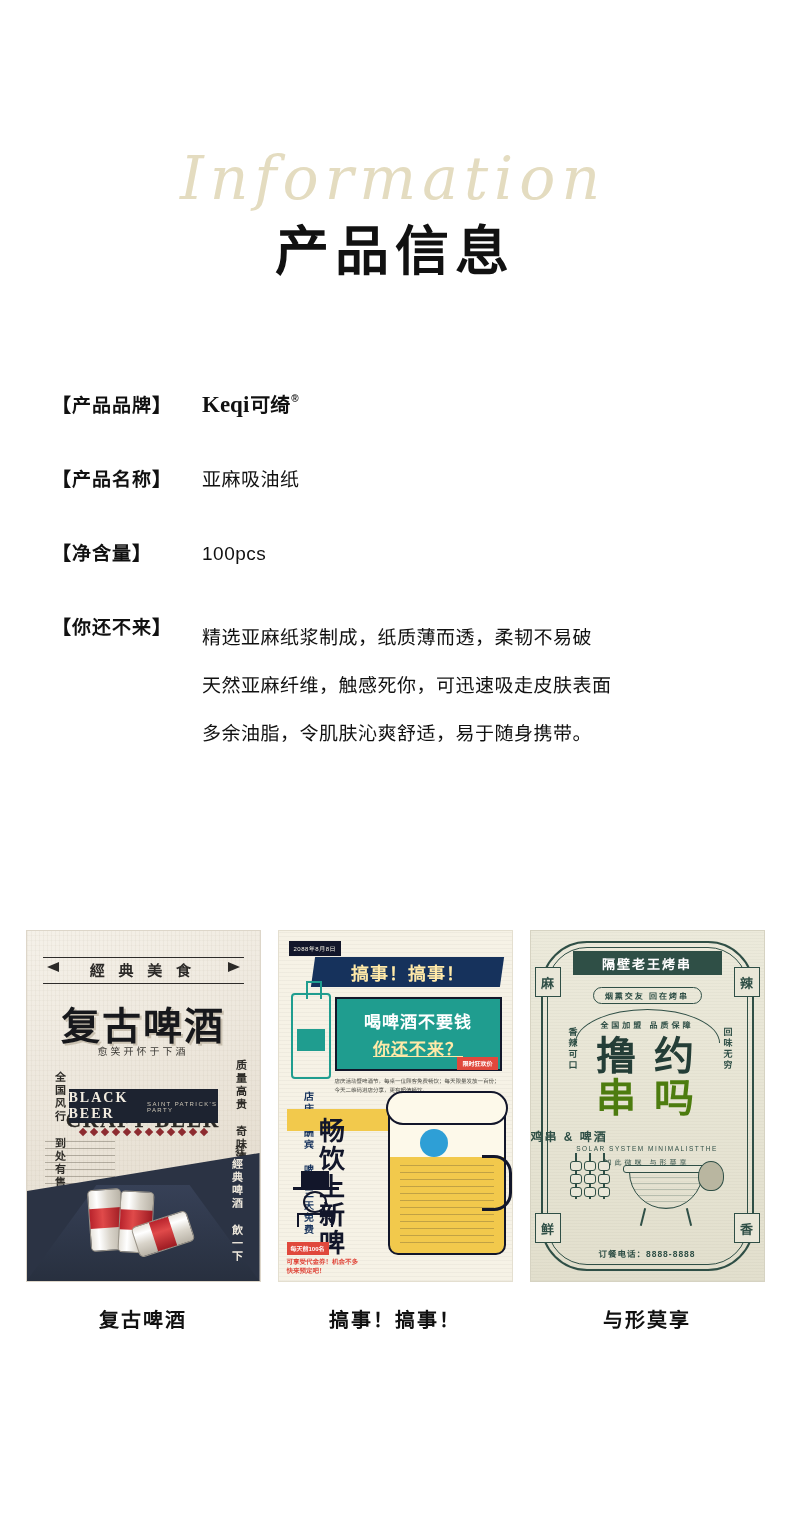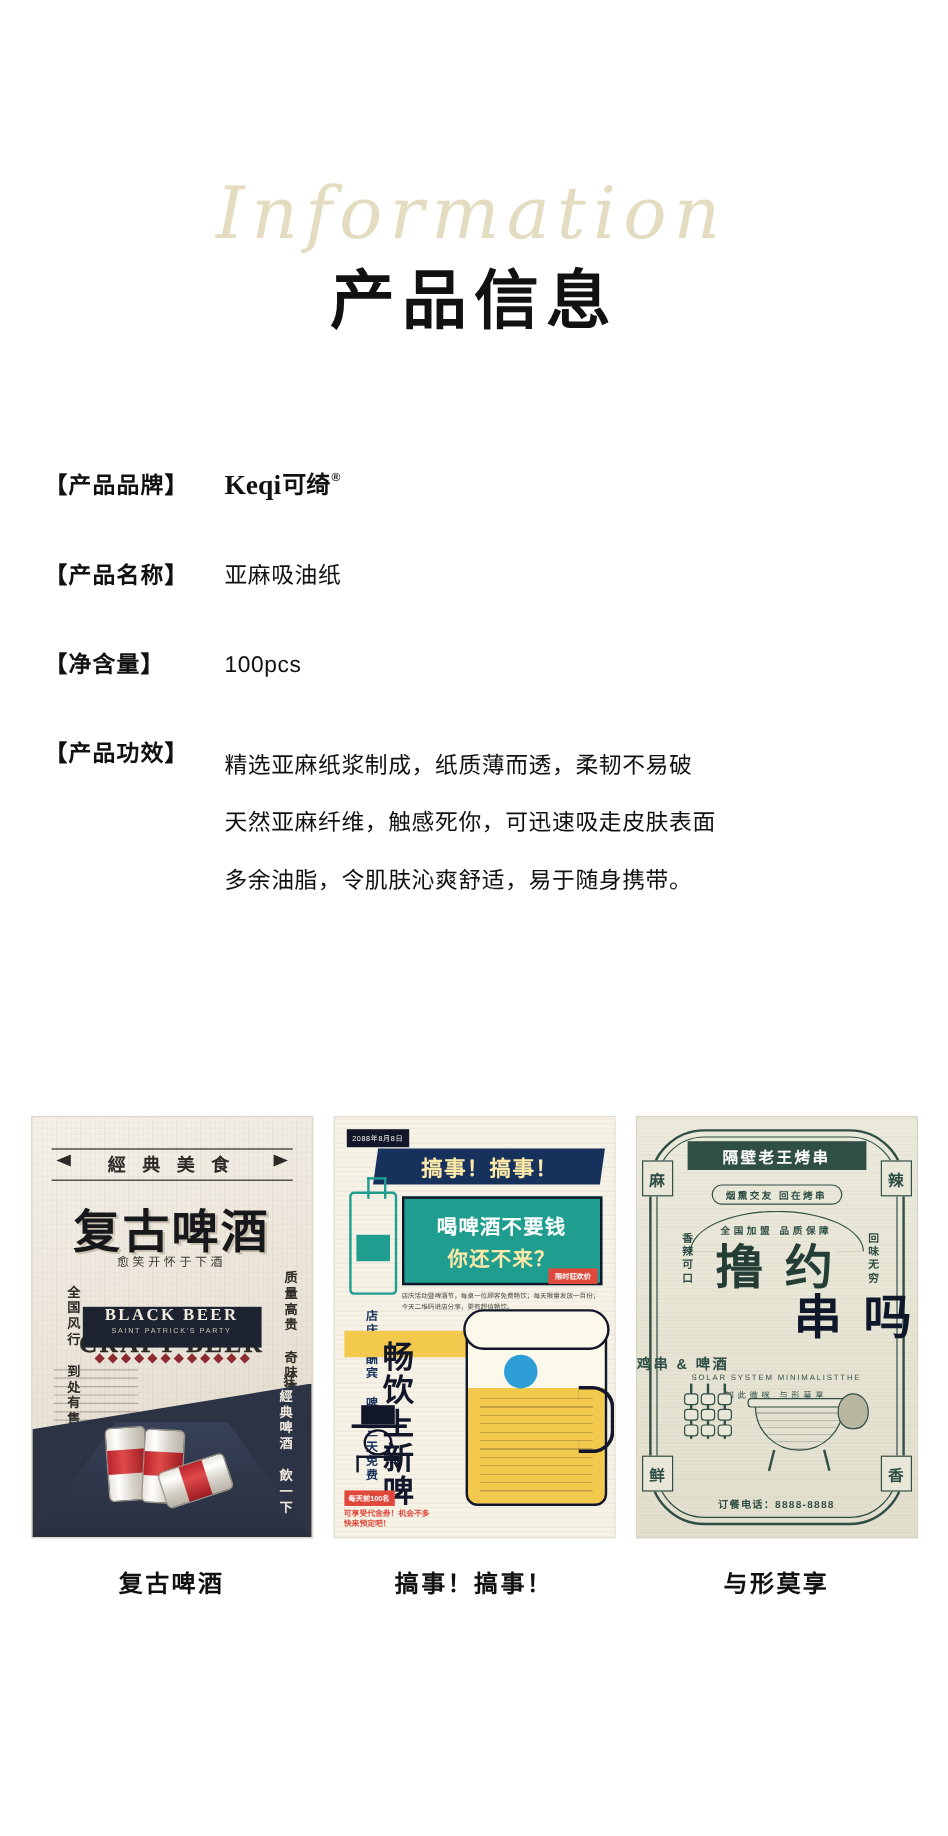--- a/index.html
+++ b/index.html
@@ -50,21 +50,21 @@
     color: #111;
     line-height: 1.1;
   }
 
   
   .info-block {
     position: absolute;
     top: 392px;
     left: 0;
     width: 790px;
-    padding: 0 37px;
+    padding: 0 52px;
   }
   .info-row {
     display: flex;
     align-items: flex-start;
     margin-bottom: 46px;
   }
   .info-row:last-child { margin-bottom: 0; }
   .info-label {
     flex: 0 0 150px;
     font-size: 19px;
@@ -180,21 +180,21 @@
     text-align:center; font-size:10px; letter-spacing:3px; color:#3a3834;
   }
   .p1 .craft {
     position:absolute; top:132px; left:0; width:100%;
     text-align:center; font-size:21px; font-weight:700; letter-spacing:2px;
     font-family:"Liberation Serif", serif; color:#2a2824;margin-top:45px;
     -webkit-text-stroke: 0.3px #2a2824;
   }
   .p1 .blackbar {
     position:absolute; top:158px; left:42px; right:42px; height:34px;
-    background:#1d2330; display:flex; flex-direction:column; align-items:center; justify-content:flex-start;
+    background:#1d2330; display:flex; flex-direction:row; align-items:center; justify-content:flex-start;
   }
   .p1 .blackbar .l1 { color:#f2ece0; font-size:14px; font-weight:800; letter-spacing:2px; font-family:"Liberation Serif", serif;}
   .p1 .blackbar .l2 { color:#cdc6b6; font-size:6px; letter-spacing:1.4px; margin-top:2px; }
   .p1 .diamonds {
     position:absolute; top:196px; left:42px; right:42px; height:10px;
     display:flex; justify-content:center; gap:5px; align-items:center;
   }
   .p1 .diamonds i {
     width:6px; height:6px; background:#8d2b30; transform:rotate(45deg); display:block;
   }
@@ -260,21 +260,21 @@
   }
   .p2 .ribbon span {
     transform:skewX(8deg); color:#ffe9a8; font-size:18px; font-weight:800; letter-spacing:1px;
   }
   .p2 .tealbox {
     position:absolute; top:66px; left:56px; right:10px; height:74px;
     background:#1f9d8f; border:2px solid #12162a;
     display:flex; flex-direction:column; align-items:center; justify-content:center; gap:2px;
   }
   .p2 .tealbox .t1 { color:#fff; font-size:17px; font-weight:800; letter-spacing:1px; }
-  .p2 .tealbox .t2 { color:#ffe9a8; font-size:17px; font-weight:800; letter-spacing:1px; }
+  .p2 .tealbox .t2 { color:#ffe9a8; font-size:17px; font-weight:800; letter-spacing:1px;text-decoration:underline; }
   .p2 .bottle {
     position:absolute; top:62px; left:12px; width:40px; height:86px;
     border:2px solid #1f9d8f; border-radius:4px;
   }
   .p2 .bottle:before {
     content:""; position:absolute; top:-14px; left:13px; width:12px; height:16px;
     border:2px solid #1f9d8f; border-bottom:none;
   }
   .p2 .bottle .lbl { position:absolute; left:4px; right:4px; top:34px; height:22px; background:#1f9d8f; }
   .p2 .vleft {
@@ -374,21 +374,21 @@
     position:absolute; top:9px; left:0; width:100%; text-align:center;
     font-size:8px; color:#2f4f46; letter-spacing:3px; font-weight:700;
   }
   .p3 .huge {
     position:absolute; top:104px; left:0; width:100%;
     text-align:center; font-size:40px; font-weight:900; letter-spacing:4px; color:#243e37;
     font-family:"Liberation Serif", serif; line-height:44px;
   }
   .p3 .huge2 {
     position:absolute; top:146px; left:0; width:100%;
-    text-align:right; font-size:40px; font-weight:900; letter-spacing:4px; color:#0f172a;
+    text-align:center; font-size:40px; font-weight:900; letter-spacing:4px; color:#4d7c0f;
     font-family:"Liberation Serif", serif; line-height:44px;
   }
   .p3 .midline {
     position:absolute; top:196px; left:0; width:100%; text-align:left;
     font-size:12px; font-weight:800; color:#2f4f46; letter-spacing:2px;
   }
   .p3 .eng {
     position:absolute; top:214px; left:0; width:100%; text-align:center;
     font-size:6.5px; color:#2f4f46; letter-spacing:1.5px;
   }
@@ -460,21 +460,21 @@
     <div class="info-label">【产品名称】</div>
     <div class="info-value">亚麻吸油纸</div>
   </div>
 
   <div class="info-row">
     <div class="info-label">【净含量】</div>
     <div class="info-value">100pcs</div>
   </div>
 
   <div class="info-row">
-    <div class="info-label">【产品功效】</div>
+    <div class="info-label">【你还不来】</div>
     <div class="info-value effect">
       <div>精选亚麻纸浆制成，纸质薄而透，柔韧不易破</div>
       <div>天然亚麻纤维，触感死你，可迅速吸走皮肤表面</div>
       <div>多余油脂，令肌肤沁爽舒适，易于随身携带。</div>
     </div>
   </div>
 
 </div>
 
 <div class="gallery">

